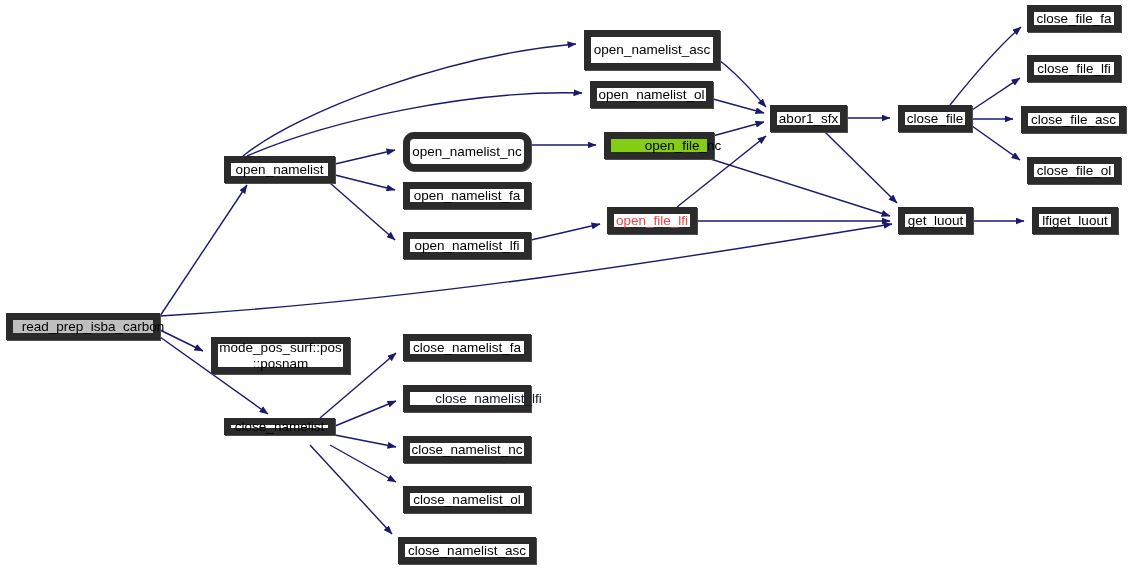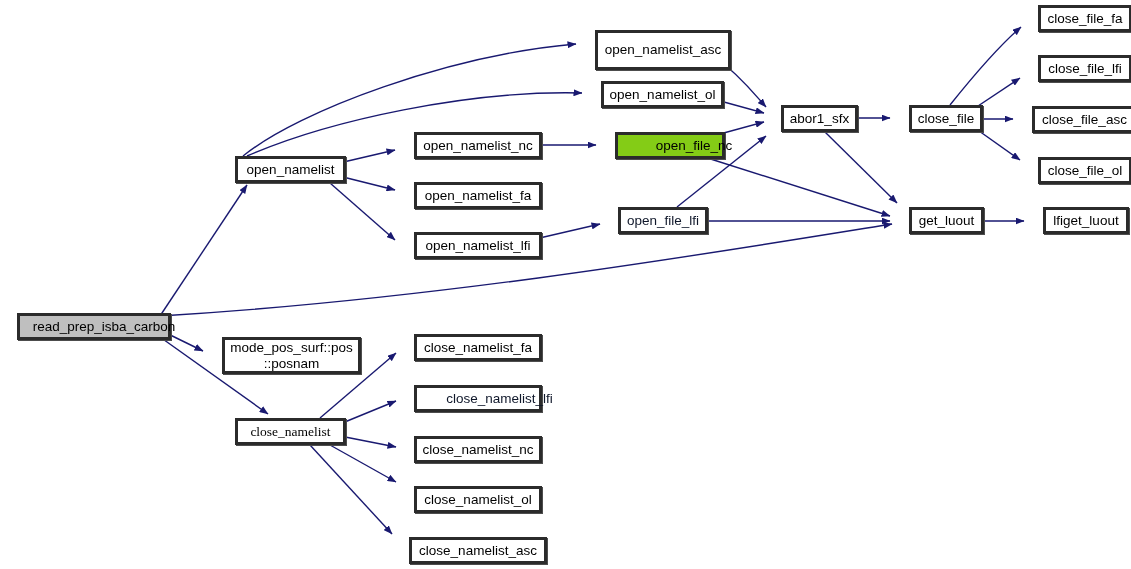--- a/index.html
+++ b/index.html
@@ -18,34 +18,33 @@
   #graph-svg {
     position: absolute;
     left: 0;
     top: 0;
     width: 1131px;
     height: 569px;
   }
   .node-box {
     position: absolute;
     box-sizing: border-box;
-    border: 3px solid #a16207;
+    border: 7px solid #a16207;
     background: #ffffff;
     color: #000000;
     display: flex;
     align-items: center;
     justify-content: center;
     text-align: center;
     font-family: "Liberation Sans", sans-serif;
     font-size: 13.5px;
     line-height: 1.15;
     letter-spacing: 0px;
     white-space: pre-line;
     box-shadow: 1px 1px 0 0 #4d4d4d;
-    margin-left: 11px;
   }
   .node-box.highlight {
     background: #bfbfbf;
   }
   .node-label {
     display: block;
     padding: 0 4px;
     white-space: pre-line;
   }
 </style>
@@ -89,33 +88,33 @@
         <path d="M 335,435 L 396,447" fill="none" stroke="#191970" stroke-width="1.4" marker-end="url(#arrowhead)"></path>
         <path d="M 330,445 L 396,482" fill="none" stroke="#191970" stroke-width="1.4" marker-end="url(#arrowhead)"></path>
         <path d="M 310,445 L 392,534" fill="none" stroke="#191970" stroke-width="1.4" marker-end="url(#arrowhead)"></path>
       </g>
   </svg>
   <div id="node-layer">
       <div class="node-box highlight" style="left: 6px; top: 313px; width: 154px; height: 27px; border-color: rgb(43, 43, 43); color: rgb(0, 0, 0); background: rgb(191, 191, 191); padding-left: 20px;"><span class="node-label">read_prep_isba_carbon</span></div>
       <div class="node-box" style="left: 224px; top: 156px; width: 111px; height: 27px; border-color: rgb(43, 43, 43); color: rgb(0, 0, 0); background: rgb(255, 255, 255);"><span class="node-label">open_namelist</span></div>
       <div class="node-box" style="left: 211px; top: 337px; width: 139px; height: 37px; border-color: rgb(43, 43, 43); color: rgb(0, 0, 0); background: rgb(255, 255, 255);"><span class="node-label">mode_pos_surf::pos
 ::posnam</span></div>
-      <div class="node-box" style="left: 224px; top: 418px; width: 111px; height: 27px; border-color: rgb(43, 43, 43); color: rgb(0, 0, 0); background: rgb(255, 255, 255); font-family: Liberation Serif, serif;"><span class="node-label">close_namelist</span></div>
-      <div class="node-box" style="left: 403px; top: 132px; width: 128px; height: 27px; border-color: rgb(43, 43, 43); color: rgb(0, 0, 0); background: rgb(255, 255, 255);"><span class="node-label">open_namelist_nc</span></div>
+      <div class="node-box" style="left: 224px; top: 418px; width: 111px; height: 17px; border-color: rgb(43, 43, 43); color: rgb(0, 0, 0); background: rgb(255, 255, 255);"><span class="node-label">close_namelist</span></div>
+      <div class="node-box" style="left: 403px; top: 132px; width: 128px; height: 39px; border-color: rgb(43, 43, 43); color: rgb(0, 0, 0); background: rgb(255, 255, 255); border-radius: 11px;"><span class="node-label">open_namelist_nc</span></div>
       <div class="node-box" style="left: 403px; top: 182px; width: 128px; height: 27px; border-color: rgb(43, 43, 43); color: rgb(0, 0, 0); background: rgb(255, 255, 255);"><span class="node-label">open_namelist_fa</span></div>
       <div class="node-box" style="left: 403px; top: 232px; width: 128px; height: 27px; border-color: rgb(43, 43, 43); color: rgb(0, 0, 0); background: rgb(255, 255, 255);"><span class="node-label">open_namelist_lfi</span></div>
       <div class="node-box" style="left: 403px; top: 334px; width: 128px; height: 27px; border-color: rgb(43, 43, 43); color: rgb(0, 0, 0); background: rgb(255, 255, 255);"><span class="node-label">close_namelist_fa</span></div>
       <div class="node-box" style="left: 403px; top: 385px; width: 128px; height: 27px; border-color: rgb(43, 43, 43); color: #0f172a; background: rgb(255, 255, 255); padding-left: 43px;"><span class="node-label">close_namelist_lfi</span></div>
       <div class="node-box" style="left: 403px; top: 436px; width: 128px; height: 27px; border-color: rgb(43, 43, 43); color: rgb(0, 0, 0); background: rgb(255, 255, 255);"><span class="node-label">close_namelist_nc</span></div>
       <div class="node-box" style="left: 403px; top: 486px; width: 128px; height: 27px; border-color: rgb(43, 43, 43); color: rgb(0, 0, 0); background: rgb(255, 255, 255);"><span class="node-label">close_namelist_ol</span></div>
       <div class="node-box" style="left: 398px; top: 537px; width: 138px; height: 27px; border-color: rgb(43, 43, 43); color: rgb(0, 0, 0); background: rgb(255, 255, 255);"><span class="node-label">close_namelist_asc</span></div>
       <div class="node-box" style="left: 584px; top: 30px; width: 136px; height: 40px; border-color: rgb(43, 43, 43); color: rgb(0, 0, 0); background: rgb(255, 255, 255);"><span class="node-label">open_namelist_asc</span></div>
       <div class="node-box" style="left: 590px; top: 81px; width: 123px; height: 27px; border-color: rgb(43, 43, 43); color: rgb(0, 0, 0); background: rgb(255, 255, 255);"><span class="node-label">open_namelist_ol</span></div>
       <div class="node-box" style="left: 604px; top: 132px; width: 110px; height: 27px; border-color: rgb(43, 43, 43); color: rgb(0, 0, 0); background: #84cc16; padding-left: 48px;"><span class="node-label">open_file_nc</span></div>
-      <div class="node-box" style="left: 607px; top: 207px; width: 90px; height: 27px; border-color: rgb(43, 43, 43); color: #0f172a; background: rgb(255, 255, 255);"><span class="node-label">open_file_lfi</span></div>
+      <div class="node-box" style="left: 607px; top: 207px; width: 90px; height: 27px; border-color: rgb(43, 43, 43); color: #ef4444; background: rgb(255, 255, 255);"><span class="node-label">open_file_lfi</span></div>
       <div class="node-box" style="left: 770px; top: 105px; width: 77px; height: 27px; border-color: rgb(43, 43, 43); color: rgb(0, 0, 0); background: rgb(255, 255, 255);"><span class="node-label">abor1_sfx</span></div>
       <div class="node-box" style="left: 898px; top: 105px; width: 74px; height: 27px; border-color: rgb(43, 43, 43); color: rgb(0, 0, 0); background: rgb(255, 255, 255);"><span class="node-label">close_file</span></div>
       <div class="node-box" style="left: 898px; top: 207px; width: 75px; height: 27px; border-color: rgb(43, 43, 43); color: rgb(0, 0, 0); background: rgb(255, 255, 255);"><span class="node-label">get_luout</span></div>
       <div class="node-box" style="left: 1027px; top: 5px; width: 94px; height: 27px; border-color: rgb(43, 43, 43); color: rgb(0, 0, 0); background: rgb(255, 255, 255);"><span class="node-label">close_file_fa</span></div>
       <div class="node-box" style="left: 1027px; top: 55px; width: 94px; height: 27px; border-color: rgb(43, 43, 43); color: rgb(0, 0, 0); background: rgb(255, 255, 255);"><span class="node-label">close_file_lfi</span></div>
       <div class="node-box" style="left: 1021px; top: 106px; width: 105px; height: 27px; border-color: rgb(43, 43, 43); color: rgb(0, 0, 0); background: rgb(255, 255, 255);"><span class="node-label">close_file_asc</span></div>
       <div class="node-box" style="left: 1027px; top: 157px; width: 94px; height: 27px; border-color: rgb(43, 43, 43); color: rgb(0, 0, 0); background: rgb(255, 255, 255);"><span class="node-label">close_file_ol</span></div>
       <div class="node-box" style="left: 1032px; top: 207px; width: 86px; height: 27px; border-color: rgb(43, 43, 43); color: rgb(0, 0, 0); background: rgb(255, 255, 255);"><span class="node-label">lfiget_luout</span></div>
     </div>
 </div>

